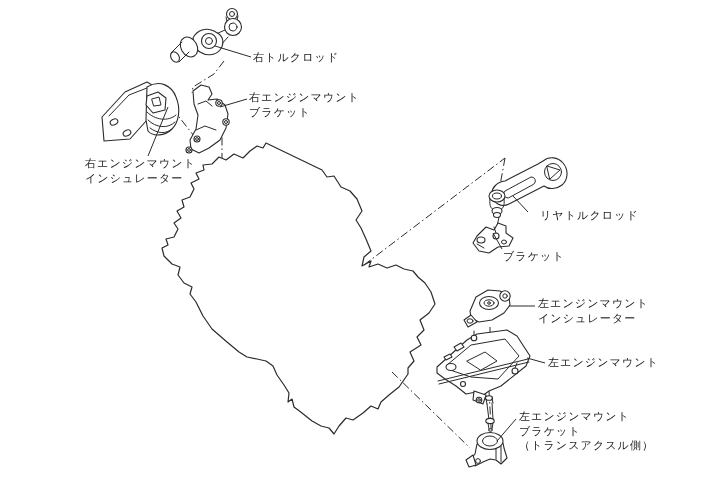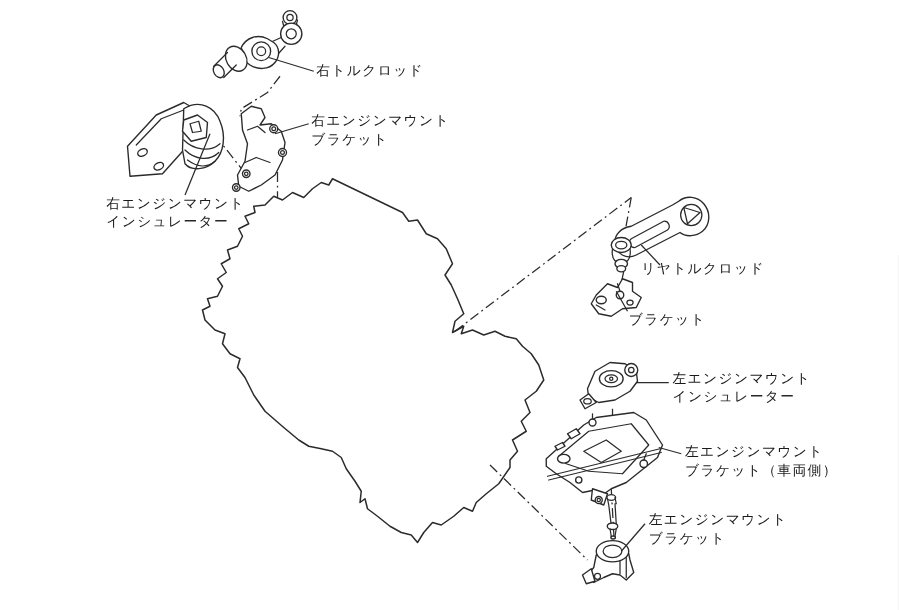--- a/index.html
+++ b/index.html
@@ -186,36 +186,36 @@
   <div class="lbl" style="left:249px;top:90px">
     <div>右エンジンマウント</div>
     <div>ブラケット</div>
   </div>
 
   <div class="lbl" style="left:85px;top:156px">
     <div>右エンジンマウント</div>
     <div>インシュレーター</div>
   </div>
 
-  <div class="lbl" style="left:513px;top:208px">
+  <div class="lbl" style="left:540px;top:208px">
     <div>リヤトルクロッド</div>
   </div>
 
   <div class="lbl" style="left:503px;top:249px">
     <div>ブラケット</div>
   </div>
 
   <div class="lbl" style="left:538px;top:296px">
     <div>左エンジンマウント</div>
     <div>インシュレーター</div>
   </div>
 
   <div class="lbl" style="left:548px;top:355px">
     <div>左エンジンマウント</div>
-    <div>ブラケット（車両側）</div>
   </div>
 
   <div class="lbl" style="left:519px;top:409px">
     <div>左エンジンマウント</div>
     <div>ブラケット</div>
+    <div>（トランスアクスル側）</div>
   </div>
 
 </div>
 
 </body></html>

